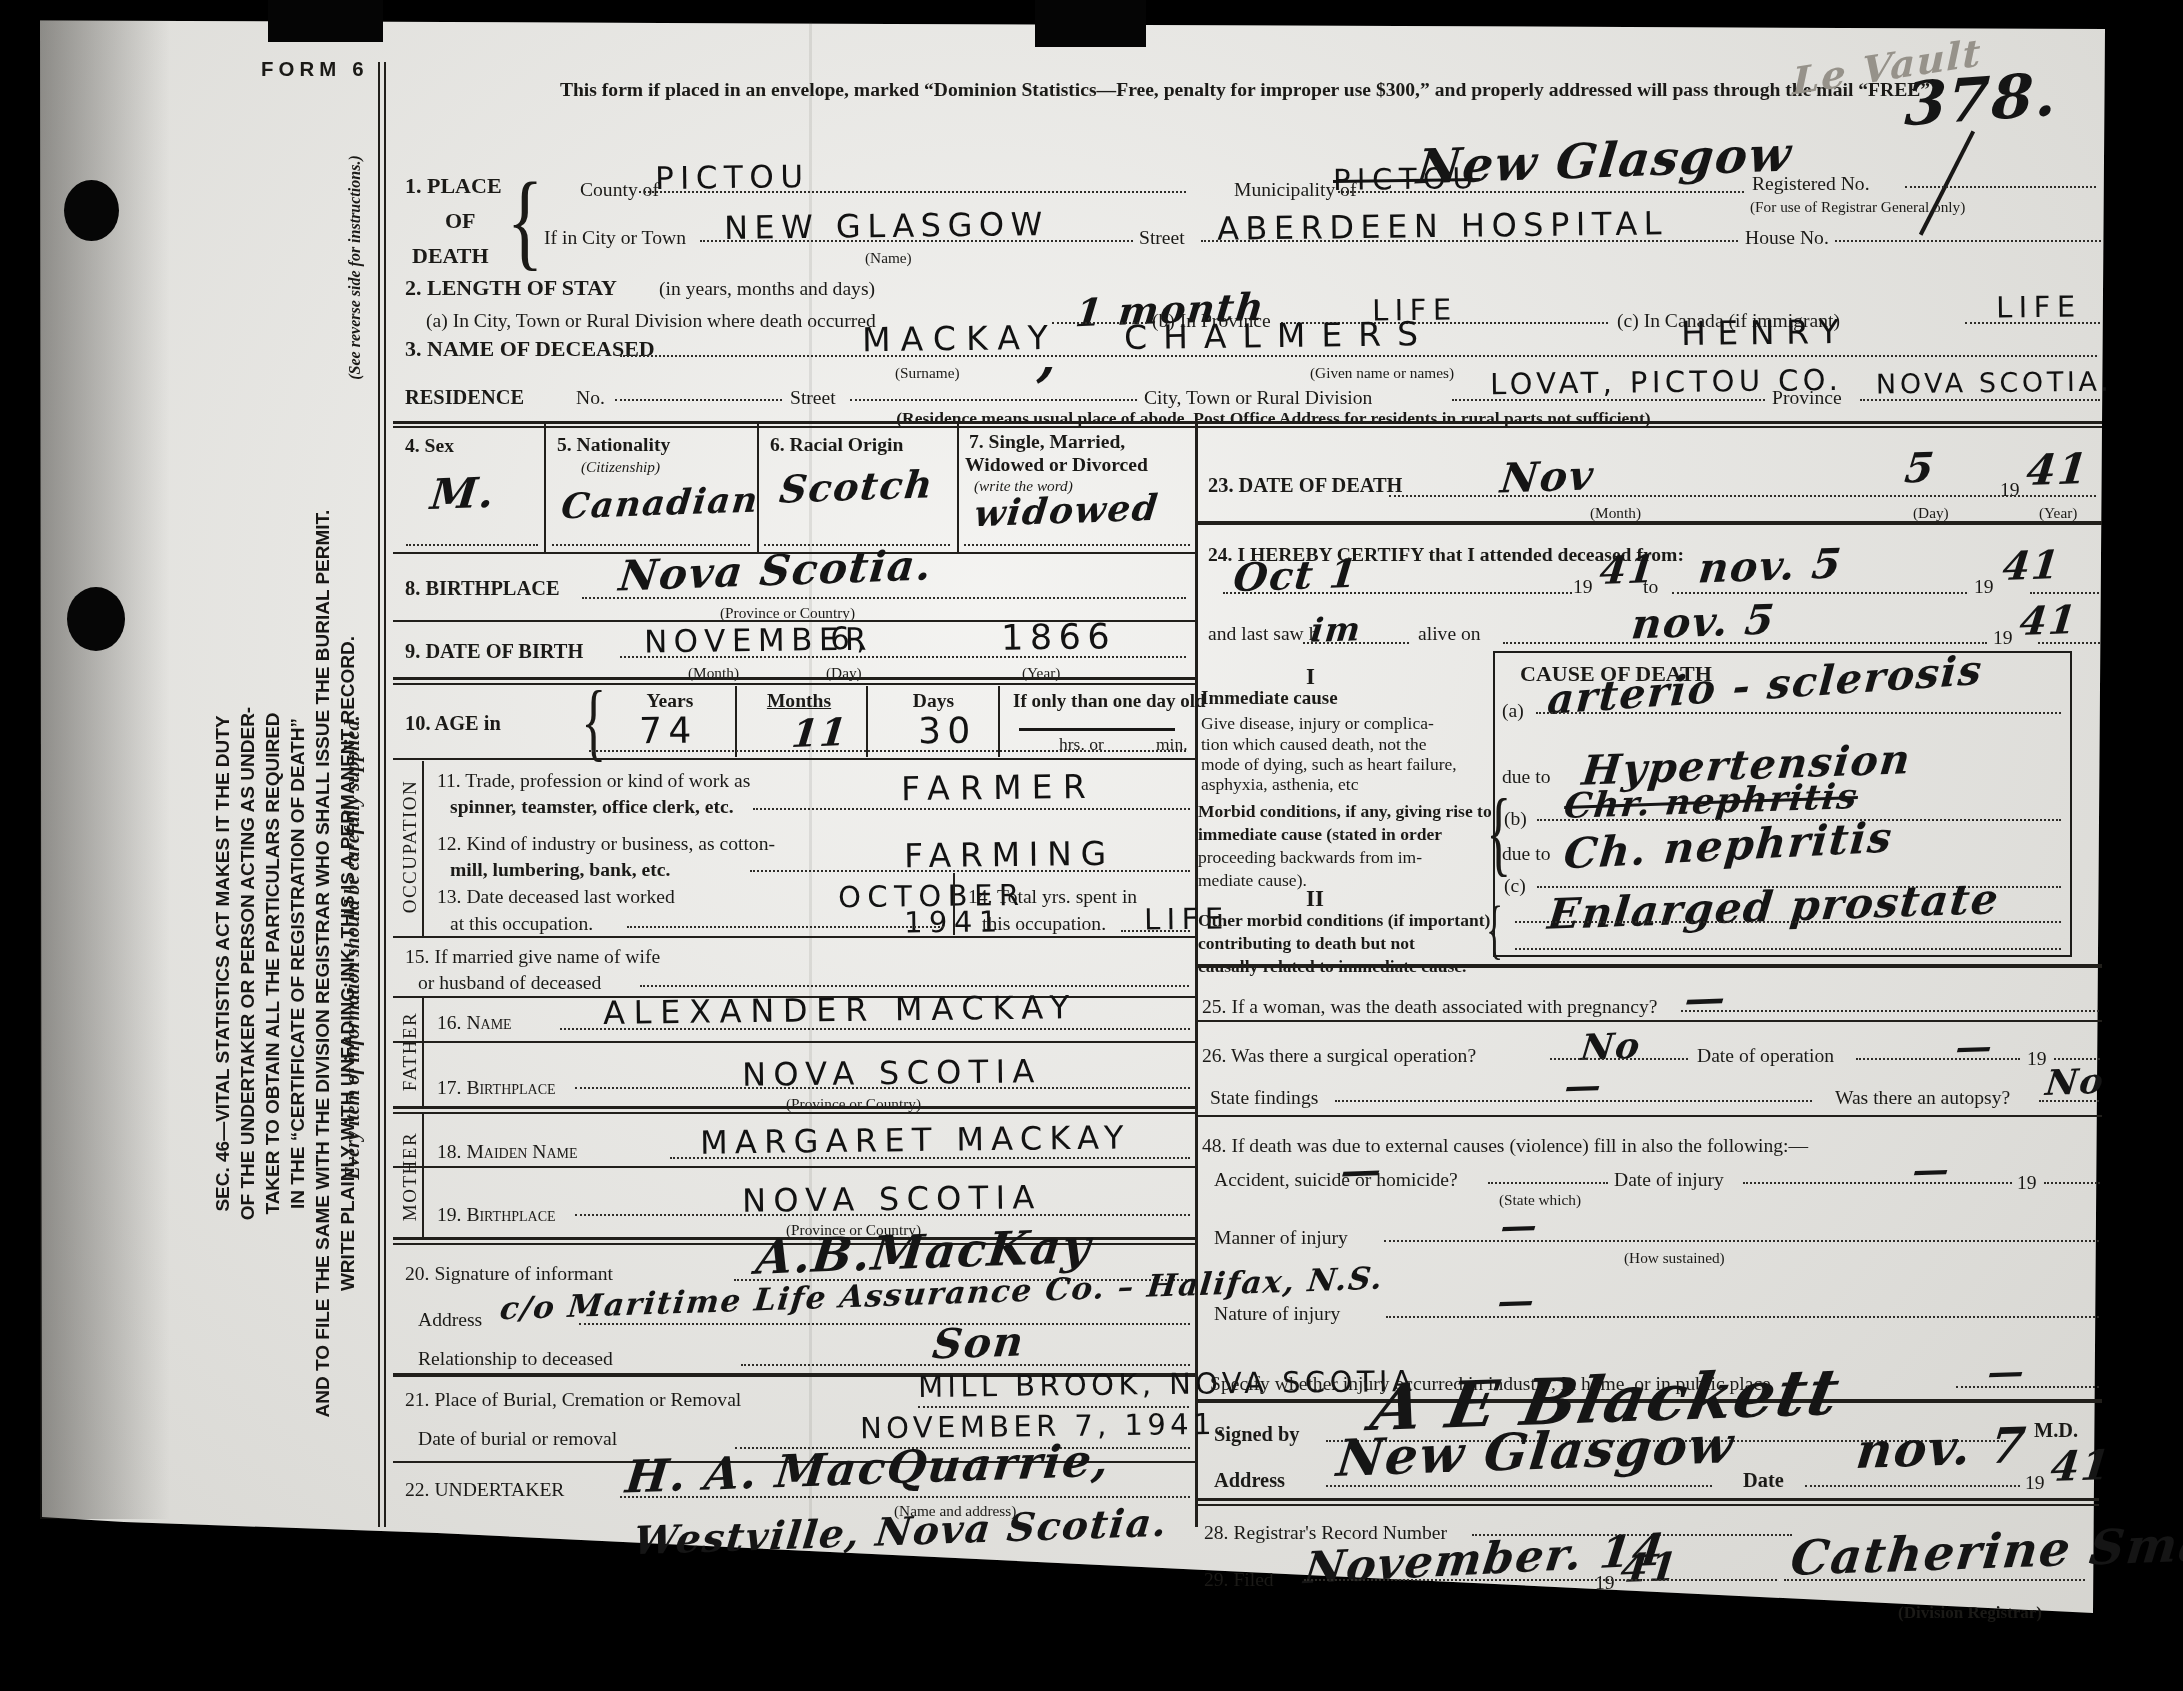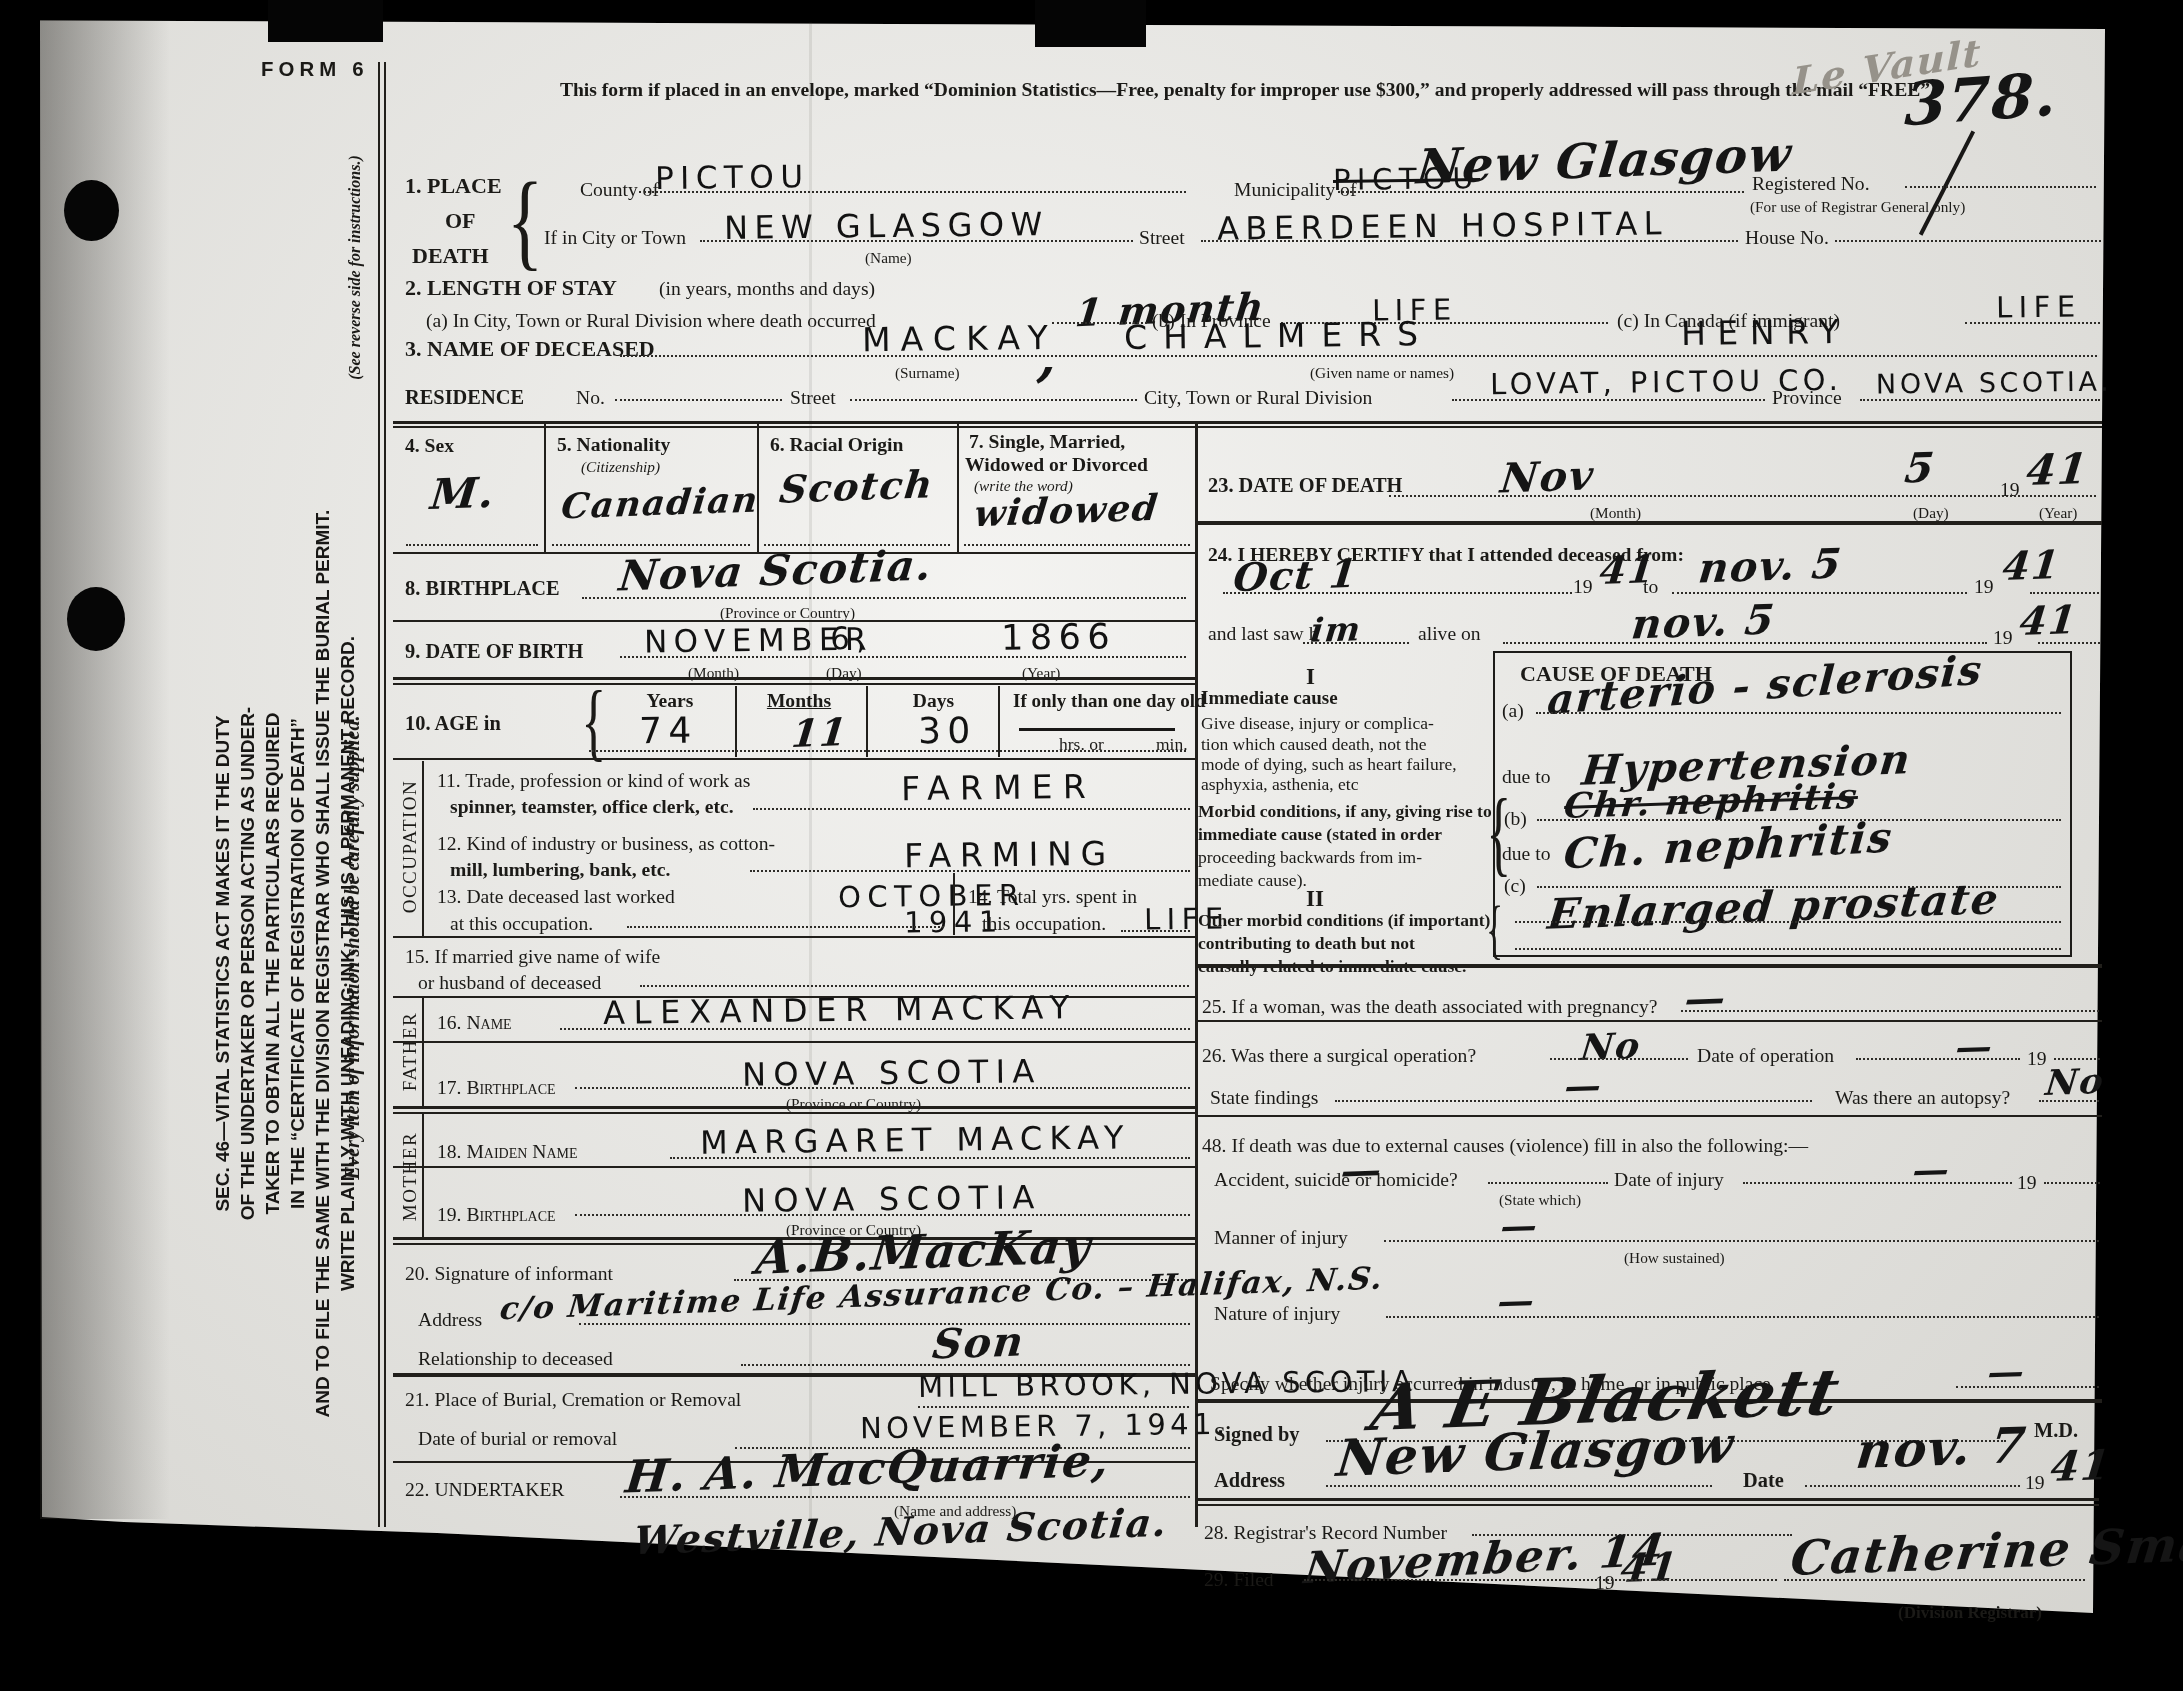--- a/index.html
+++ b/index.html
@@ -110,20 +110,21 @@
   <div class="abs p" style="left:576px;top:387px;">No.</div>
   <div class="abs dt" style="left:615px;top:399px;width:167px;"></div>
   <div class="abs p" style="left:790px;top:387px;">Street</div>
   <div class="abs dt" style="left:850px;top:399px;width:287px;"></div>
   <div class="abs p" style="left:1144px;top:387px;">City, Town or Rural Division</div>
   <div class="abs hp" style="left:1490px;top:365px;font-size:29px;letter-spacing:4.4px;">LOVAT, PICTOU CO.</div>
   <div class="abs dt" style="left:1452px;top:399px;width:313px;"></div>
   <div class="abs p" style="left:1772px;top:387px;">Province</div>
   <div class="abs hp" style="left:1876px;top:367px;font-size:27px;letter-spacing:3.6px;">NOVA SCOTIA.</div>
   <div class="abs dt" style="left:1860px;top:399px;width:240px;"></div>
+  <div class="abs p b c" style="left:655px;top:408px;width:1237px;font-size:17.5px;">(Residence means usual place of abode.  Post Office Address for residents in rural parts not sufficient)</div>
 
   <div class="abs rl" style="left:393px;top:421px;width:1709px;height:2.9px;"></div>
   <div class="abs rl" style="left:393px;top:426px;width:1709px;height:2.2px;"></div>
   <div class="abs rl" style="left:1195px;top:421px;width:2.9px;height:1106px;"></div>
 
   <div class="abs rl" style="left:544px;top:421px;width:2.2px;height:131px;"></div>
   <div class="abs rl" style="left:757px;top:421px;width:2.2px;height:131px;"></div>
   <div class="abs rl" style="left:957px;top:421px;width:2.2px;height:131px;"></div>
   <div class="abs p b" style="left:405px;top:435px;">4. Sex</div>
   <div class="abs cur" style="left:431px;top:469px;font-size:42px;">M.</div>

